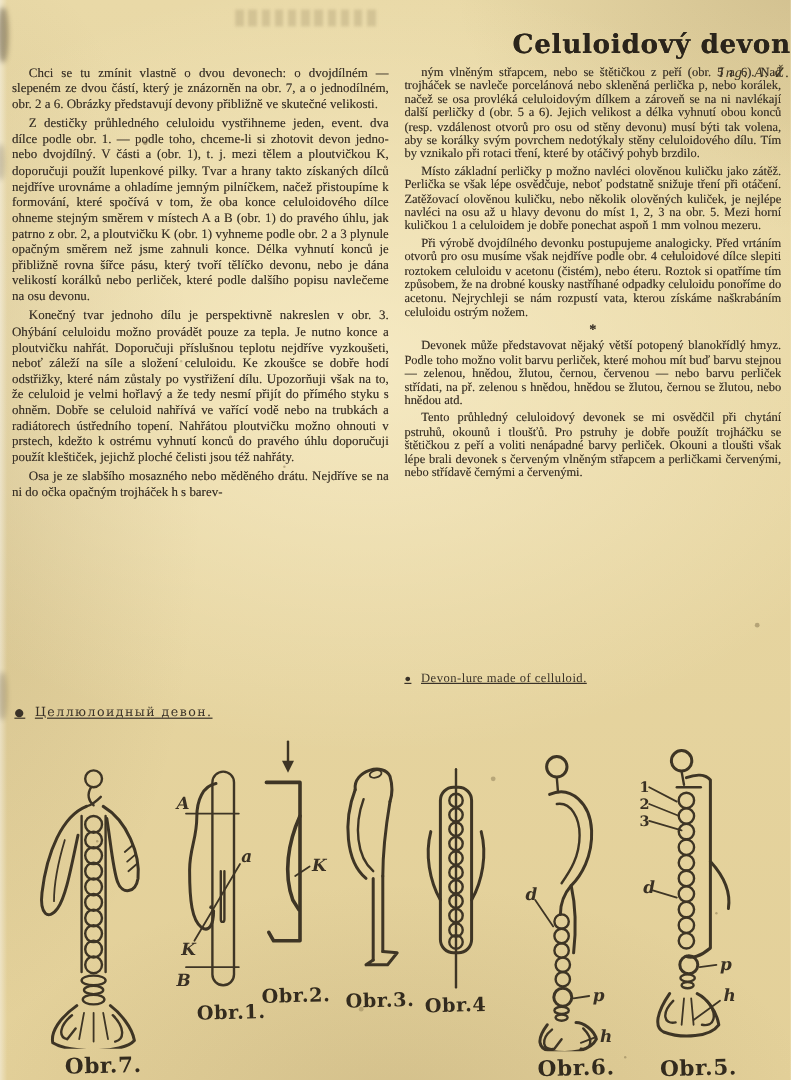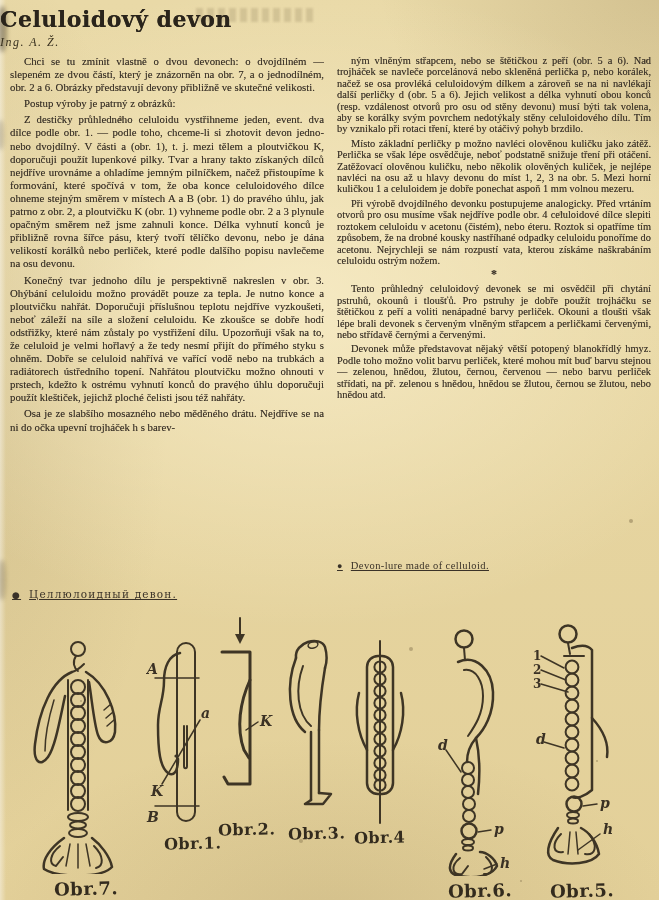--- a/index.html
+++ b/index.html
@@ -26,21 +26,21 @@
     box-shadow:
       120px 118px 0 1px rgba(70,54,28,.35), 372px 93px 0 0 rgba(70,54,28,.3),
       560px 212px 0 1px rgba(70,54,28,.25), 236px 388px 0 0 rgba(70,54,28,.32),
       630px 520px 0 1px rgba(70,54,28,.3), 80px 700px 0 0 rgba(70,54,28,.3),
       410px 648px 0 1px rgba(70,54,28,.28), 596px 760px 0 0 rgba(70,54,28,.3),
       300px 840px 0 1px rgba(70,54,28,.25), 150px 300px 0 0 rgba(70,54,28,.25),
       645px 60px 0 1px rgba(70,54,28,.3), 520px 880px 0 0 rgba(70,54,28,.28);}
   .ghost{position:absolute;left:196px;top:8px;width:120px;height:14px;
     background:repeating-linear-gradient(90deg, rgba(90,74,44,.16) 0 7px, rgba(90,74,44,0) 7px 11px);
     filter:blur(1.2px);}
-  .header{position:absolute;left:0;top:6px;width:100%;text-align:left;}
+  .header{position:absolute;left:0;top:24px;width:100%;text-align:right;}
   .title{font-family:"DejaVu Serif","Liberation Serif",serif;font-weight:bold;
     font-size:22px;letter-spacing:.5px;color:#2a241b;margin:0;
     text-shadow:0 0 .5px rgba(42,36,27,.8);}
   .author{font-size:12px;font-weight:normal;font-style:italic;letter-spacing:1.5px;
     color:#39311f;margin-top:3px;}
   .columns{position:absolute;left:10px;top:55px;width:641px;display:flex;gap:13px;}
   .col{width:314px;height:532px;overflow:hidden;text-align:justify;
     text-shadow:0 0 .4px rgba(56,48,36,.55);}
   .col-left{font-size:10.8px;line-height:13.1px;}
   .col-right{font-size:10.4px;line-height:11.4px;}
@@ -76,32 +76,31 @@
   <div class="ghost"></div>
 
   <div class="header">
     <h1 class="title">Celuloidový devon</h1>
     <div class="author">Ing. A. Ž.</div>
   </div>
 
   <div class="columns">
     <div class="col col-left">
       <p>Chci se tu zmínit vlastně o dvou devonech: o dvojdílném — slepeném ze dvou částí, který je znázorněn na obr. 7, a o jednodílném, obr. 2 a 6. Obrázky představují devony přibližně ve skutečné velikosti.</p>
-      <p>Postup výroby je patrný z obrázků:</p>
       <p>Z destičky průhledného celuloidu vystřihneme jeden, event. dva dílce podle obr. 1. — podle toho, chceme-li si zhotovit devon jedno- nebo dvojdílný. V části a (obr. 1), t. j. mezi tělem a ploutvičkou K, doporučuji použít lupenkové pilky. Tvar a hrany takto získaných dílců nejdříve urovnáme a ohladíme jemným pilníčkem, načež přistoupíme k formování, které spočívá v tom, že oba konce celuloidového dílce ohneme stejným směrem v místech A a B (obr. 1) do pravého úhlu, jak patrno z obr. 2, a ploutvičku K (obr. 1) vyhneme podle obr. 2 a 3 plynule opačným směrem než jsme zahnuli konce. Délka vyhnutí konců je přibližně rovna šířce pásu, který tvoří tělíčko devonu, nebo je dána velikostí korálků nebo perliček, které podle dalšího popisu navlečeme na osu devonu.</p>
       <p>Konečný tvar jednoho dílu je perspektivně nakreslen v obr. 3. Ohýbání celuloidu možno provádět pouze za tepla. Je nutno konce a ploutvičku nahřát. Doporučuji příslušnou teplotu nejdříve vyzkoušeti, neboť záleží na síle a složení celuloidu. Ke zkoušce se dobře hodí odstřižky, které nám zůstaly po vystřižení dílu. Upozorňuji však na to, že celuloid je velmi hořlavý a že tedy nesmí přijít do přímého styku s ohněm. Dobře se celuloid nahřívá ve vařící vodě nebo na trubkách a radiátorech ústředního topení. Nahřátou ploutvičku možno ohnouti v prstech, kdežto k ostrému vyhnutí konců do pravého úhlu doporučuji použít kleštiček, jejichž ploché čelisti jsou též nahřáty.</p>
-      <p>Osa je ze slabšího mosazného nebo měděného drátu. Nejdříve se na ni do očka upevní trojháček h s barev-</p>
+      <p>Osa je ze slabšího mosazného nebo měděného drátu. Nejdříve se na ni do očka opačným trojháček h s barev-</p>
     </div>
     <div class="col col-right">
       <p>ným vlněným střapcem, nebo se štětičkou z peří (obr. 5 a 6). Nad trojháček se navleče porcelánová nebo skleněná perlička p, nebo korálek, načež se osa provléká celuloidovým dílkem a zároveň se na ni navlékají další perličky d (obr. 5 a 6). Jejich velikost a délka vyhnutí obou konců (resp. vzdálenost otvorů pro osu od stěny devonu) musí býti tak volena, aby se korálky svým povrchem nedotýkaly stěny celuloidového dílu. Tím by vznikalo při rotaci tření, které by otáčivý pohyb brzdilo.</p>
       <p>Místo základní perličky p možno navléci olověnou kuličku jako zátěž. Perlička se však lépe osvědčuje, neboť podstatně snižuje tření při otáčení. Zatěžovací olověnou kuličku, nebo několik olověných kuliček, je nejlépe navléci na osu až u hlavy devonu do míst 1, 2, 3 na obr. 5. Mezi horní kuličkou 1 a celuloidem je dobře ponechat aspoň 1 mm volnou mezeru.</p>
       <p>Při výrobě dvojdílného devonku postupujeme analogicky. Před vrtáním otvorů pro osu musíme však nejdříve podle obr. 4 celuloidové dílce slepiti roztokem celuloidu v acetonu (čistém), nebo éteru. Roztok si opatříme tím způsobem, že na drobné kousky nastříhané odpadky celuloidu ponoříme do acetonu. Nejrychleji se nám rozpustí vata, kterou získáme naškrabáním celuloidu ostrým nožem.</p>
       <p class="divider-star">*</p>
+      <p>Devonek může představovat nějaký větší potopený blanokřídlý hmyz. Podle toho možno volit barvu perliček, které mohou mít buď barvu stejnou — zelenou, hnědou, žlutou, černou, červenou — nebo barvu perliček střídati, na př. zelenou s hnědou, hnědou se žlutou, černou se žlutou, nebo hnědou atd.</p>
       <p>Tento průhledný celuloidový devonek se mi osvědčil při chytání pstruhů, okounů i tloušťů. Pro pstruhy je dobře použít trojháčku se štětičkou z peří a voliti nenápadné barvy perliček. Okouni a tloušti však lépe brali devonek s červeným vlněným střapcem a perličkami červenými, nebo střídavě černými a červenými.</p>
-      <p>Devonek může představovat nějaký větší potopený blanokřídlý hmyz. Podle toho možno volit barvu perliček, které mohou mít buď barvu stejnou — zelenou, hnědou, žlutou, černou, červenou — nebo barvu perliček střídati, na př. zelenou s hnědou, hnědou se žlutou, černou se žlutou, nebo hnědou atd.</p>
     </div>
   </div>
 
   <div class="footnote fn-left">
     <span class="bullet">●</span><span>Целлюлоидный девон.</span>
   </div>
   <div class="footnote fn-right">
     <span class="bullet">●</span><span>Devon-lure made of celluloid.</span>
   </div>
 

